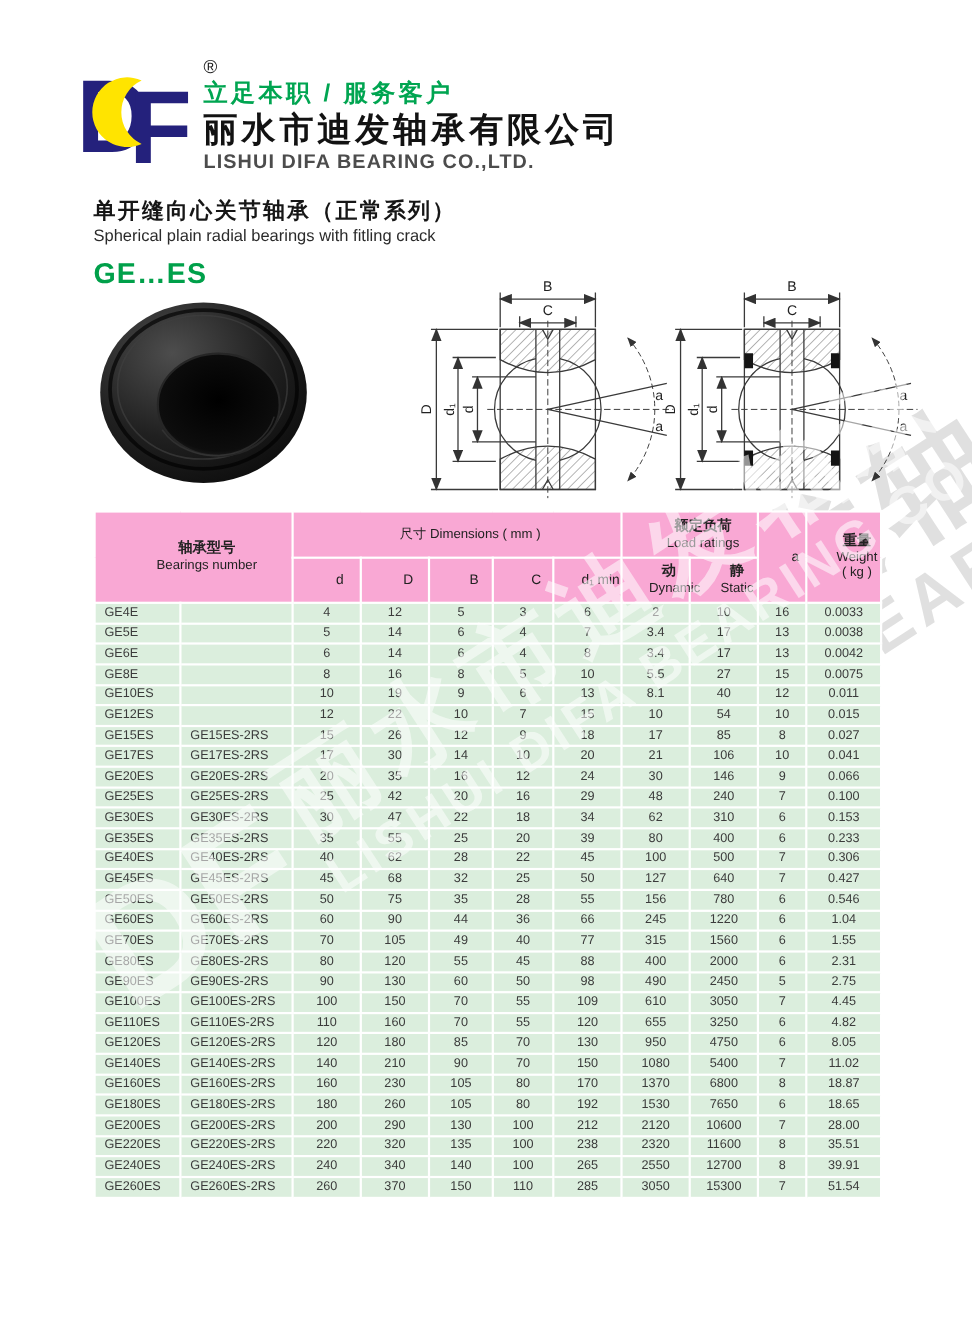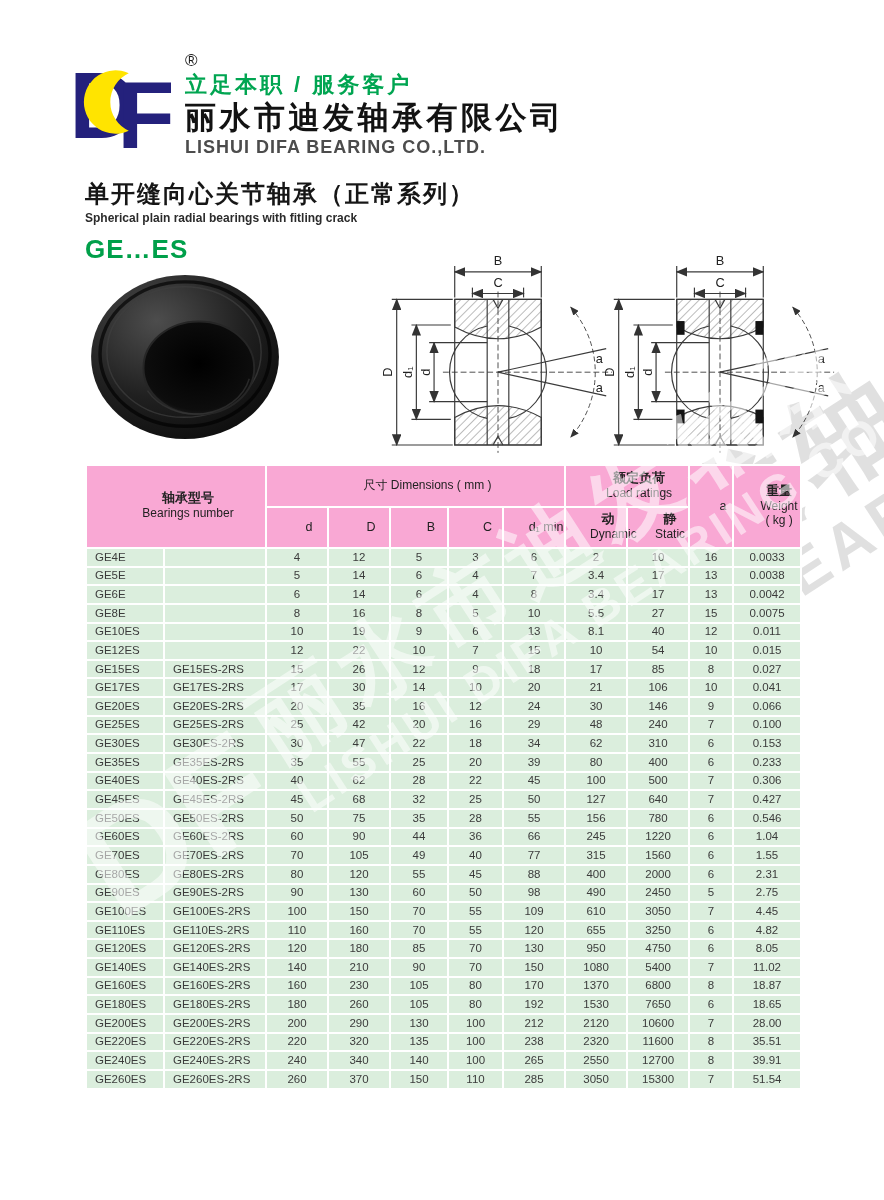--- a/index.html
+++ b/index.html
@@ -10,22 +10,22 @@
   .brand{position:absolute;left:75px;top:52px;display:flex;gap:14px;z-index:2;}
   .logo-box{width:96px;height:100px;flex:0 0 auto;}
   .brand-text{display:flex;flex-direction:column;}
   .reg{font-size:17px;color:#1a1a1a;line-height:1;margin-bottom:2px;}
   .slogan{font-size:22px;font-weight:700;color:#00a551;letter-spacing:3px;line-height:1.25;}
   .company-cn{font-size:31px;font-weight:900;color:#121212;letter-spacing:3.5px;line-height:1.25;}
   .company-en{font-size:18px;font-weight:700;color:#4c4c4c;letter-spacing:1px;line-height:1.2;}
 
   
   .sect{position:absolute;left:85px;top:180px;z-index:2;}
-  .title-cn{font-size:24px;font-weight:800;color:#161616;letter-spacing:2px;line-height:1.2;}
-  .title-en{font-size:12px;color:#2b2b2b;margin-top:2px;line-height:1.2;font-weight:bold;}
+  .title-cn{font-size:20px;font-weight:800;color:#161616;letter-spacing:2px;line-height:1.2;}
+  .title-en{font-size:15px;color:#2b2b2b;margin-top:2px;line-height:1.2;}
   .series{font-size:26px;font-weight:800;color:#00a04a;margin-top:9px;letter-spacing:1px;}
 
   
   .photo{position:absolute;left:88px;top:272px;z-index:2;}
   .draw1{position:absolute;left:378px;top:248px;z-index:2;}
   .draw2{position:absolute;left:600px;top:248px;z-index:2;}
   svg text{font-family:"Liberation Sans","DejaVu Sans",sans-serif;}
 
   
   .wm{position:absolute;white-space:nowrap;pointer-events:none;}

